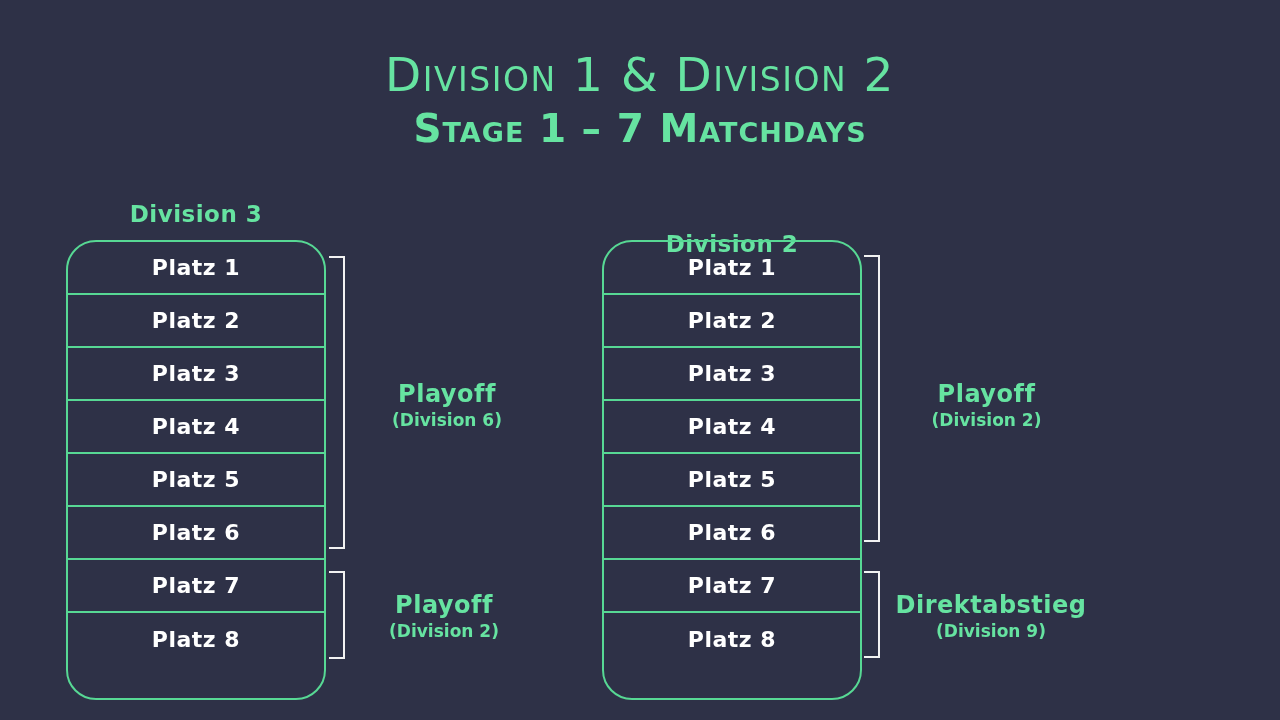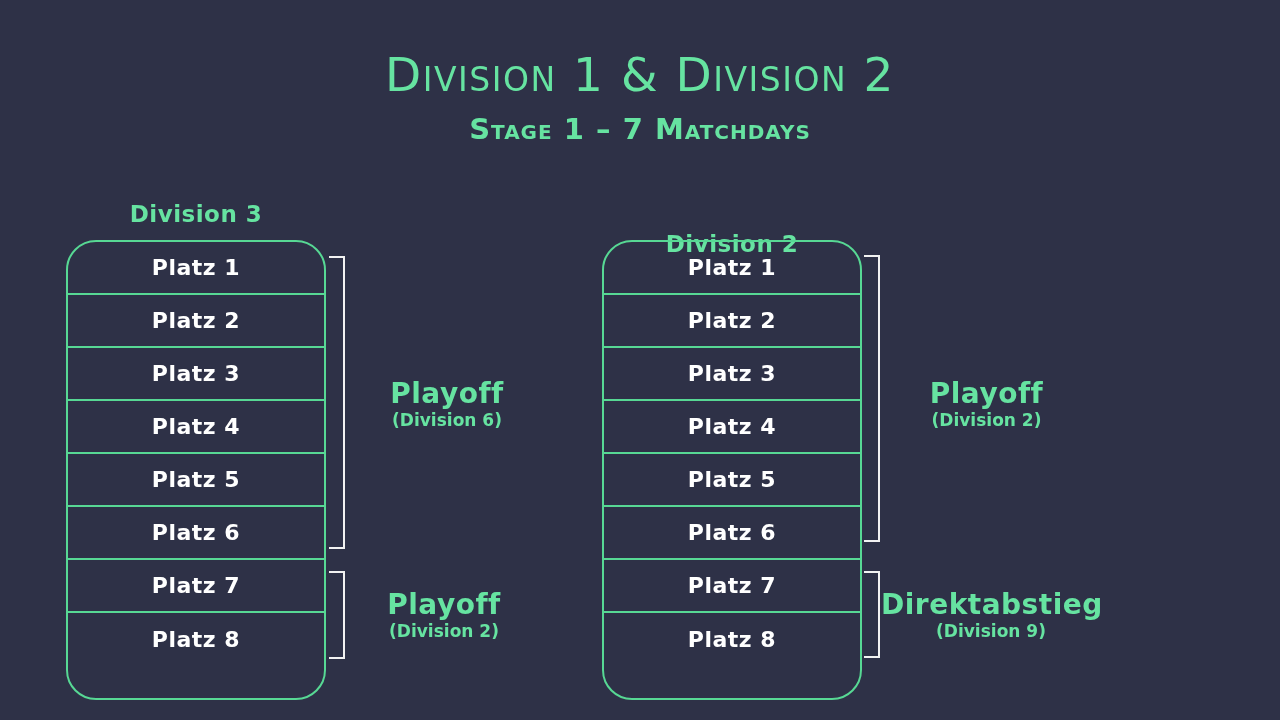--- a/index.html
+++ b/index.html
@@ -18,21 +18,21 @@
   }
   .stage { position: relative; width: 1280px; height: 720px; }
 
   
   .title-block { position: absolute; top: 44px; left: 0; width: 1280px; text-align: center; }
   .title-main {
     font-size: 47px; line-height: 62px; font-weight: normal;
     color: var(--green); font-variant: small-caps; letter-spacing: 1.5px;
   }
   .title-sub {
-    font-size: 29px; line-height: 46px; font-weight: bold;
+    font-size: 39px; line-height: 46px; font-weight: bold;
     color: var(--green); font-variant: small-caps; letter-spacing: 1px;
   }
 
   
   .div-heading {
     position: absolute; top: 201px; width: 260px; text-align: center;
     color: var(--green); font-size: 23px; font-weight: bold; letter-spacing: 0.5px;
   }
   .div-heading.left  { left: 66px; }
   .div-heading.right { left: 602px; margin-top: 30px; }
@@ -59,21 +59,21 @@
     border-right: 2px solid var(--bracket);
     border-bottom: 2px solid var(--bracket);
   }
   .bracket.l1 { left: 329px; top: 256px; height: 293px; }
   .bracket.l2 { left: 329px; top: 571px; height: 88px;  }
   .bracket.r1 { left: 864px; top: 255px; height: 287px; }
   .bracket.r2 { left: 864px; top: 571px; height: 87px;  }
 
   
   .bracket-label { position: absolute; text-align: center; color: var(--green); font-weight: bold; }
-  .bracket-label .main { font-size: 28px; line-height: 30px; letter-spacing: 0.5px; }
+  .bracket-label .main { font-size: 24px; line-height: 30px; letter-spacing: 0.5px; }
   .bracket-label .sub  { font-size: 17px; line-height: 22px; }
   .bracket-label.l1 { left: 352px; top: 379px; width: 190px; }
   .bracket-label.l2 { left: 349px; top: 590px; width: 190px; }
   .bracket-label.r1 { left: 889px; top: 379px; width: 195px; }
   .bracket-label.r2 { left: 881px; top: 590px; width: 220px; }
 </style>
 </head>
 <body>
 
 <div class="stage">

